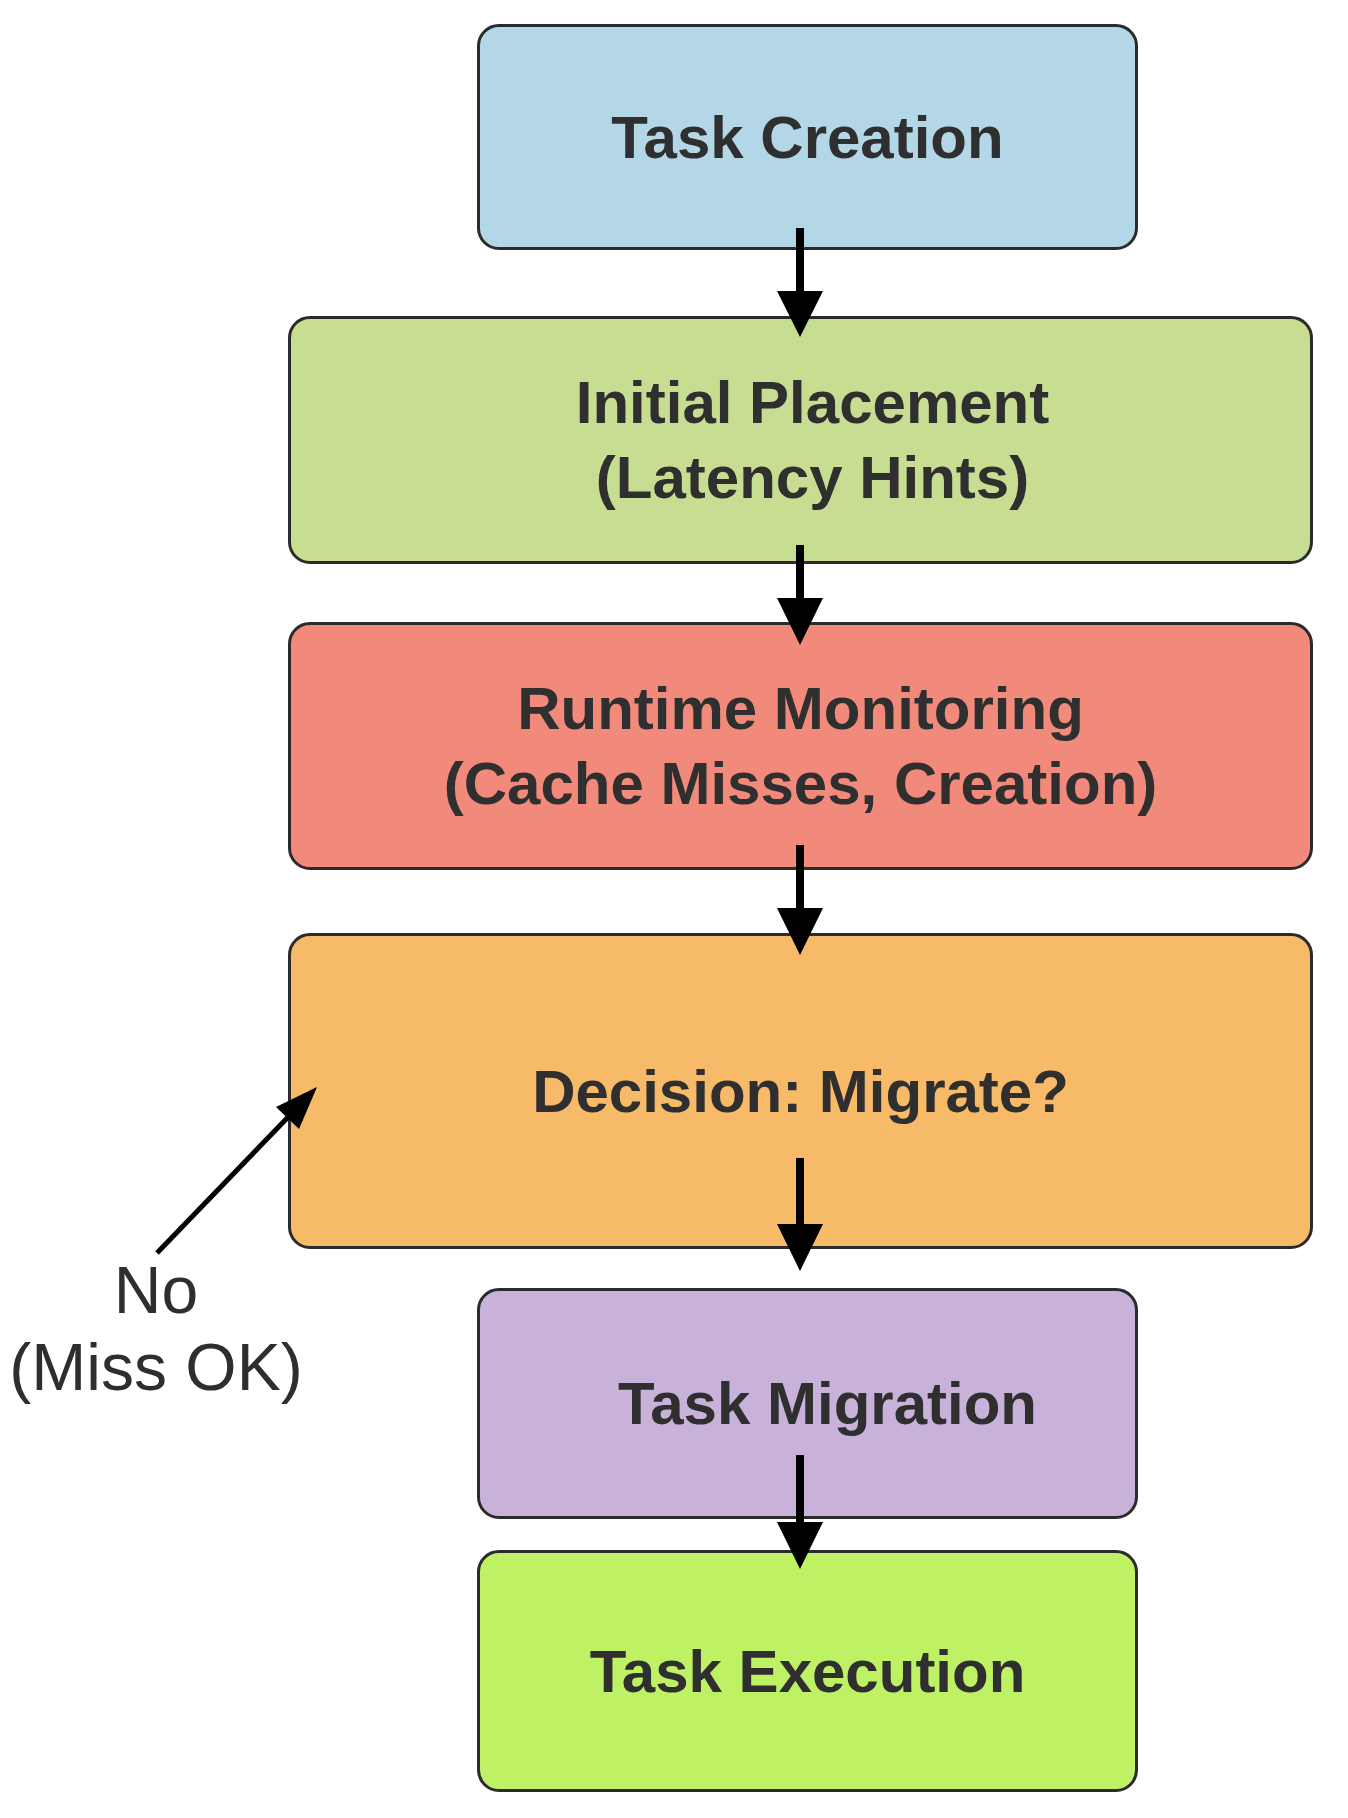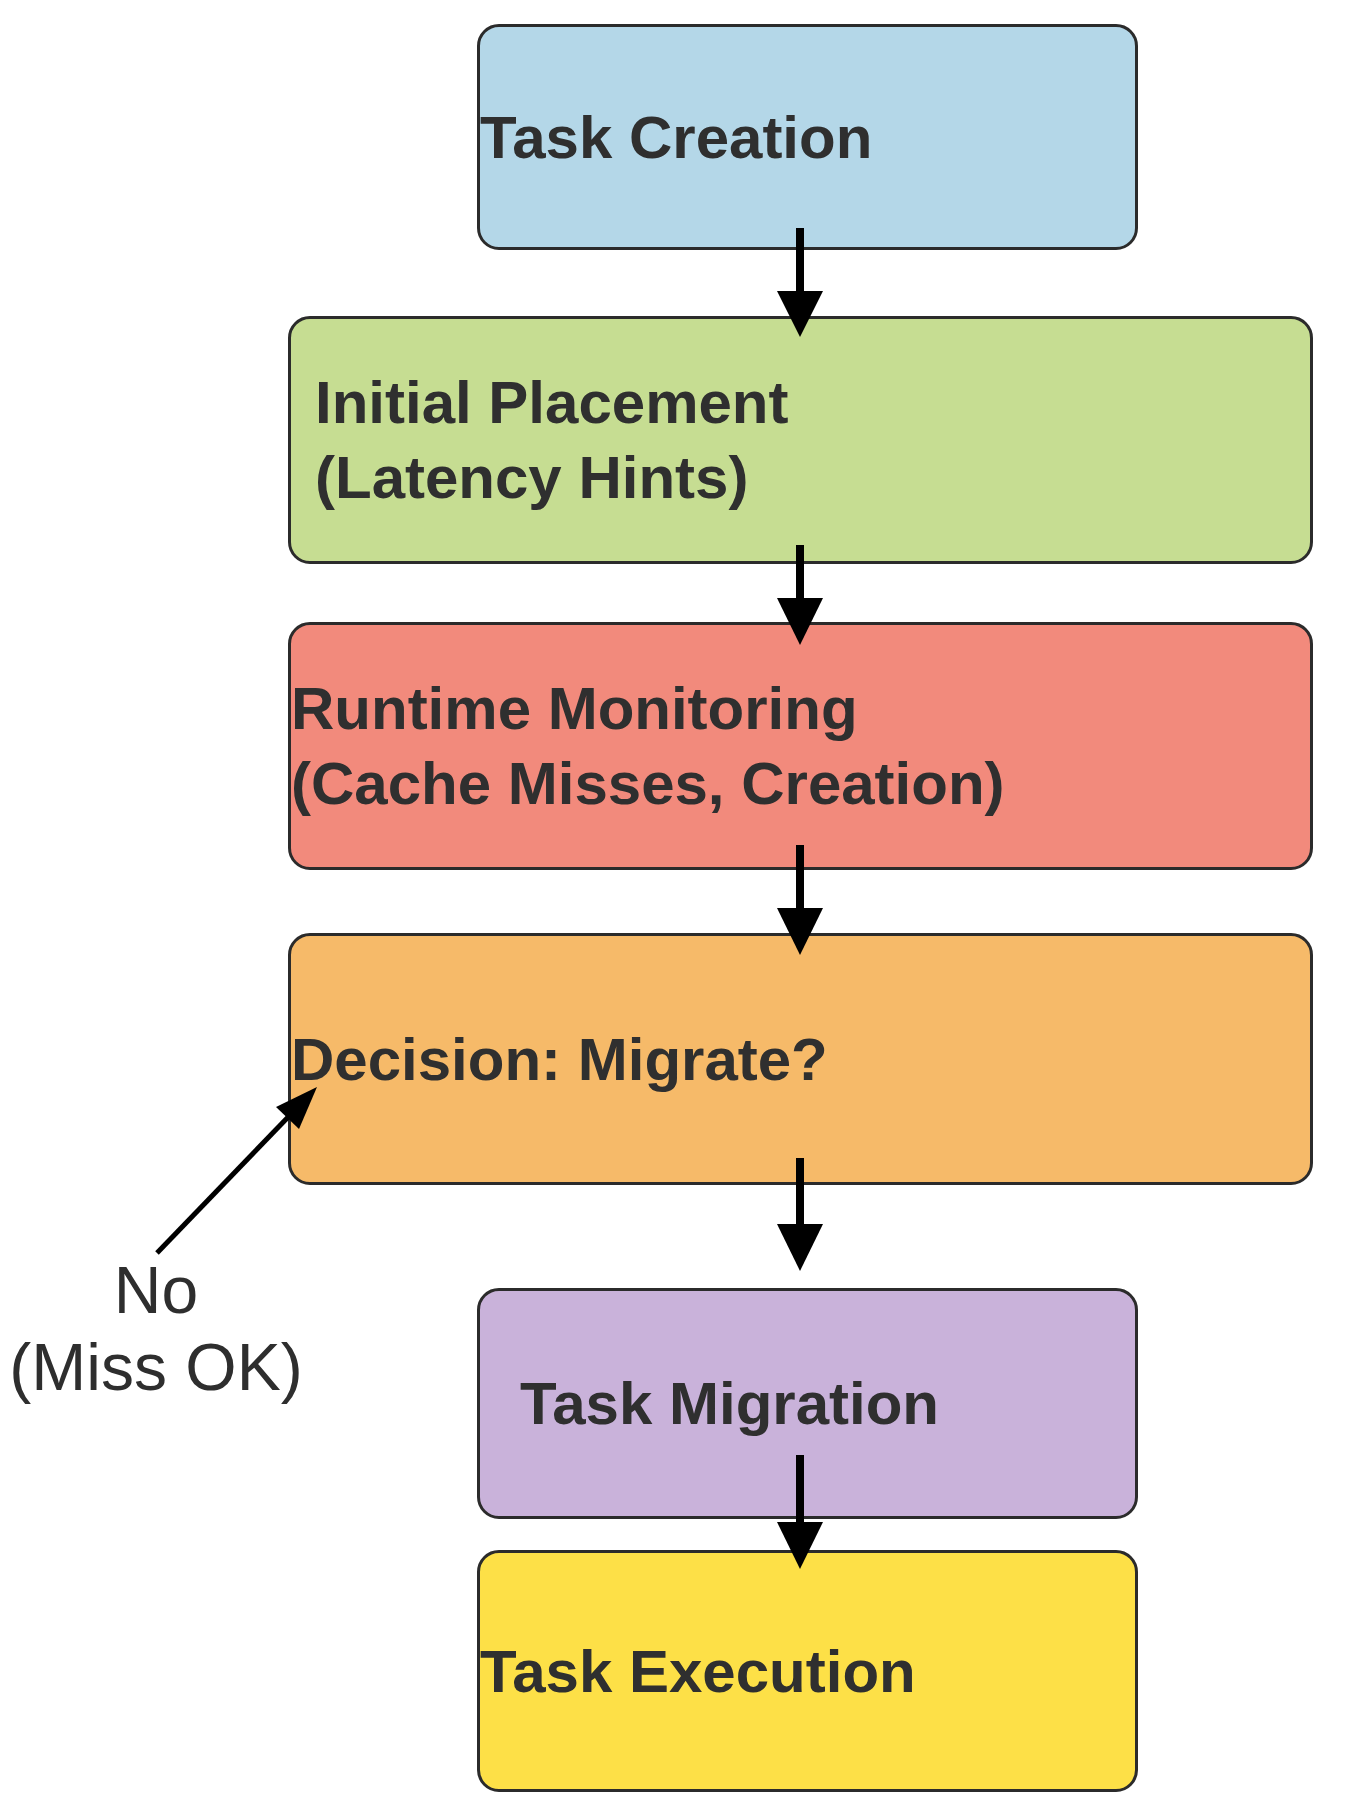--- a/index.html
+++ b/index.html
@@ -11,37 +11,37 @@
     overflow: hidden;
     font-family: "Liberation Sans", "DejaVu Sans", sans-serif;
   }
   .node {
     position: absolute;
     box-sizing: border-box;
     border: 3px solid #2b2b2b;
     border-radius: 22px;
     display: flex;
     flex-direction: column;
-    align-items: flex-start;
+    align-items: center;
     justify-content: center;
     text-align: center;
     color: #2f2f2f;
     font-weight: bold;
   }
   .node .label,
   .node .sublabel {
     font-size: 60px;
     line-height: 1.25;
     white-space: nowrap;
   }
   
   #node-task-creation      { left: 477px; top: 24px;   width: 661px;  height: 226px; }
   #node-initial-placement  { left: 288px; top: 316px;  width: 1025px; height: 248px; }
   #node-runtime-monitoring { left: 288px; top: 622px;  width: 1025px; height: 248px; }
-  #node-decision-migrate   { left: 288px; top: 933px;  width: 1025px; height: 252px; }
+  #node-decision-migrate   { left: 288px; top: 933px;  width: 1025px; height: 316px; }
   #node-task-migration     { left: 477px; top: 1288px; width: 661px;  height: 231px; padding-left: 40px; }
   #node-task-execution     { left: 477px; top: 1550px; width: 661px;  height: 242px; }
 
   .arrows {
     position: absolute;
     left: 0; top: 0;
     width: 1348px; height: 1818px;
     pointer-events: none;
     z-index: 5;
   }
@@ -81,21 +81,21 @@
   </div>
 
   <div class="node" id="node-decision-migrate" style="background: rgb(246, 186, 105);">
     <div class="label">Decision: Migrate?</div>
   </div>
 
   <div class="node" id="node-task-migration" style="background: rgb(201, 178, 218);">
     <div class="label">Task Migration</div>
   </div>
 
-  <div class="node" id="node-task-execution" style="background: #fde047;">
+  <div class="node" id="node-task-execution" style="background: #bef264;">
     <div class="label">Task Execution</div>
   </div>
 
   <div class="edge-label">
     <div>No</div>
     <div>(Miss OK)</div>
   </div>
 
   <svg class="arrows" viewBox="0 0 1348 1818" xmlns="http://www.w3.org/2000/svg" aria-hidden="true">
     <g>

